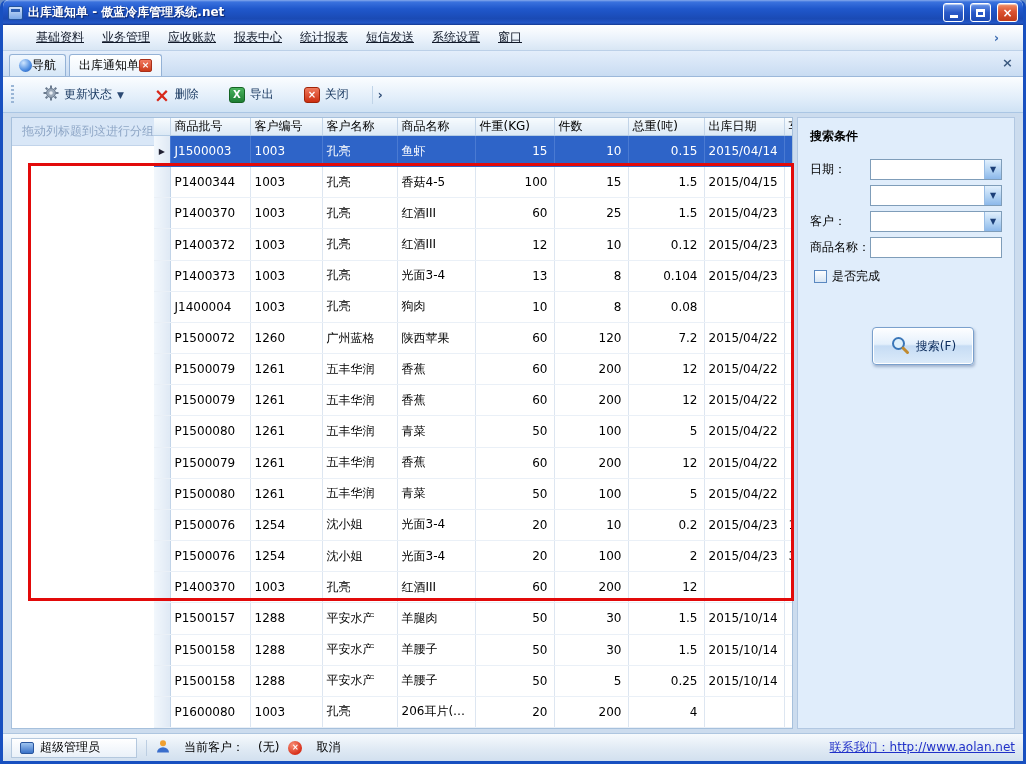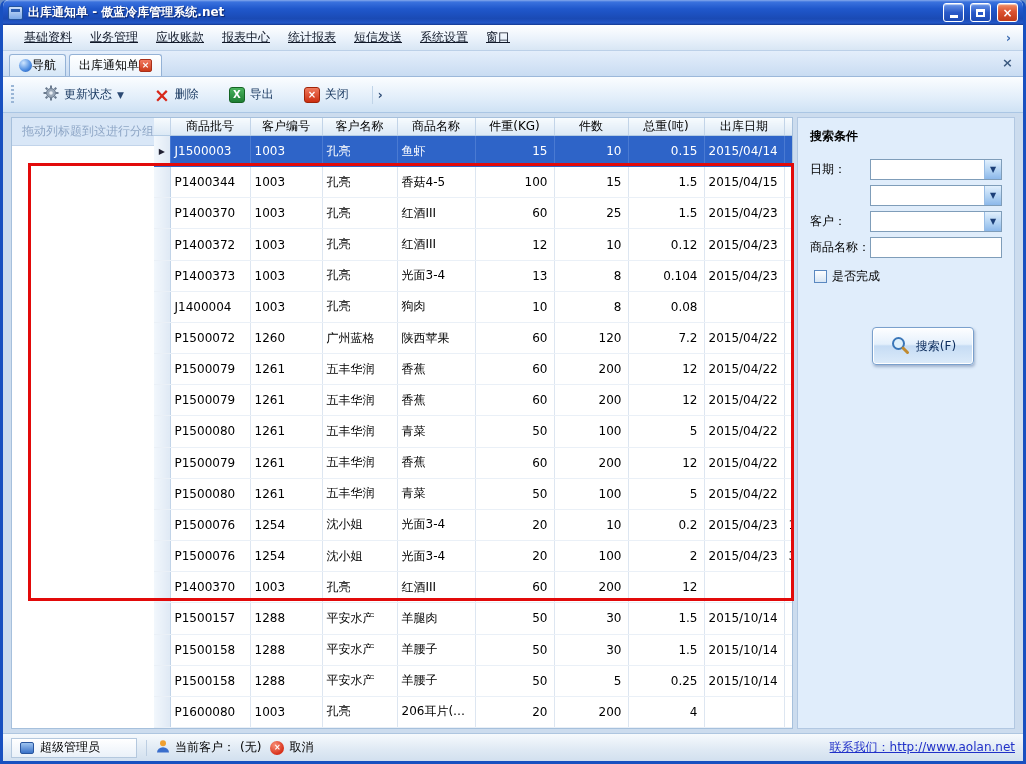--- a/index.html
+++ b/index.html
@@ -18,21 +18,21 @@
   .app-icon::before { content:''; position:absolute; left:2px; right:2px; top:2px; height:3px; background:#2b5cb0; }
   .title-text { flex:1; color:#fff; font-weight:bold; text-shadow:1px 1px 1px rgba(8,28,88,.85); white-space:nowrap; overflow:hidden; }
   .winbtn { width:21px; height:19px; flex:none; border-radius:3px; border:1px solid #fff; margin-left:1px;
     background:linear-gradient(180deg,#6a96ea,#2a5ac8 50%,#1c4ab4); display:flex; align-items:center; justify-content:center;
     color:#fff; box-shadow:inset 0 1px 1px rgba(255,255,255,.6); }
   .winbtn.close { background:linear-gradient(180deg,#f0926a,#dc5230 45%,#c03a18); font-weight:bold; font-size:12px; }
   .min-glyph { display:block; width:8px; height:3px; background:#fff; margin-top:8px; }
   .max-glyph { display:block; width:9px; height:8px; border:2px solid #fff; border-top-width:3px; }
 
   
-  .menubar { height:26px; flex:none; display:flex; align-items:center; padding:0 12px;
+  .menubar { height:26px; flex:none; display:flex; align-items:center; padding:0 24px;
     background:linear-gradient(180deg,#ffffff,#eaf2fb 55%,#d8e6f4); border-bottom:1px solid #bcd0e8; }
   .menu-item { padding:3px 9px; color:#101828; text-decoration:underline; white-space:nowrap; }
   .menu-overflow { margin-left:auto; color:#3a6ab0; font-weight:bold; font-size:12px; }
 
   
   .tabstrip { height:26px; flex:none; display:flex; align-items:flex-end; padding:0 6px;
     background:linear-gradient(180deg,#e4eefb,#c9dcf2); border-bottom:1px solid #9cb8da; }
   .tab { height:22px; display:flex; align-items:center; padding:0 9px; margin-right:3px;
     border:1px solid #94b2d6; border-bottom:none; border-radius:3px 3px 0 0;
     background:linear-gradient(180deg,#f2f8fe,#d5e6f6); white-space:nowrap; }
@@ -58,21 +58,21 @@
   .tool-overflow { padding:2px 5px; color:#2c4a74; font-weight:bold; border-left:1px solid #c0d4e8; }
 
   
   .main { flex:1; display:flex; gap:4px; padding:4px 8px; background:#ccdcee; min-height:0; }
   .grid-panel { flex:1; min-width:0; background:#fff; border:1px solid #a6c0dc; display:flex; flex-direction:row; overflow:hidden; }
   .group-area { height:28px; line-height:27px; flex:none; background:#d9e7f7; border-bottom:1px solid #c2d4ea; color:#8ea6c6; padding-left:10px; }
 
   table.grid { border-collapse:collapse; table-layout:fixed; width:100%; }
   .grid th { height:16px; background:linear-gradient(180deg,#f7fbfe,#dce9f5);
     border-right:1px solid #c2d4e8; border-bottom:1px solid #b4cce4;
-    font-weight:normal; text-align:center; padding:0 4px; overflow:hidden; white-space:nowrap; }
+    font-weight:normal; text-align:left; padding:0 4px; overflow:hidden; white-space:nowrap; }
   .grid td { height:21.6px; border-right:1px solid #dde6f1; border-bottom:1px solid #eaf0f7;
     padding:0 4px; overflow:hidden; white-space:nowrap; color:#000; }
   .grid td.ind { background:linear-gradient(90deg,#f2f7fc,#dfe9f4); border-right:1px solid #c2d4e8;
     padding:0; text-align:center; font-size:8px; color:#222; }
   .grid tr.selected td { background:#2e64c8; color:#fff; border-right-color:#4a7ad2; border-bottom-color:#2e64c8; }
   .grid tr.selected td.ind { background:linear-gradient(90deg,#f2f7fc,#dfe9f4); color:#223; }
   .grid td.num { text-align:right; padding-right:6px; }
   .grid td.cbcell { text-align:center; padding:0; }
   .checkbox { display:inline-block; width:12px; height:12px; border:1px solid #92a6bc;
     background:linear-gradient(180deg,#f6f8fa,#ccd6e2); vertical-align:middle; }
@@ -96,21 +96,21 @@
     box-shadow:1px 2px 3px rgba(40,70,120,.35), inset 0 0 0 1px #ffffff; }
 
   
   .statusbar { height:28px; flex:none; display:flex; align-items:center; gap:9px; padding:0 8px;
     background:linear-gradient(180deg,#f6fafd,#e0eaf4 55%,#d2e0ef); border-top:1px solid #aec6e0; }
   .user-box { display:flex; align-items:center; gap:6px; height:20px; width:126px; padding:0 8px;
     border:1px solid #b4c8de; background:linear-gradient(180deg,#ffffff,#eaf1f9); }
   .admin-icon { width:14px; height:12px; flex:none; background:linear-gradient(180deg,#9ec4f0,#3a72c8);
     border:1px solid #2a569e; border-radius:2px; }
   .sep { width:1px; height:16px; background:#bccee2; }
-  .status-group { display:flex; align-items:center; gap:5px; white-space:nowrap; }
+  .status-group { display:flex; align-items:center; gap:14px; white-space:nowrap; }
   .cancel-icon { width:14px; height:14px; flex:none; border-radius:50%;
     background:radial-gradient(circle at 35% 30%,#f89078,#d8301a 70%); color:#fff; font-size:8px; font-weight:bold;
     display:flex; align-items:center; justify-content:center; }
   .contact-link { margin-left:auto; color:#2030c8; text-decoration:underline; white-space:nowrap; }
 
   
   .annotation { position:absolute; left:28px; top:163px; width:766px; height:438px;
     border:3px solid #e20a0a; pointer-events:none; z-index:40; }
 </style>
 </head>

